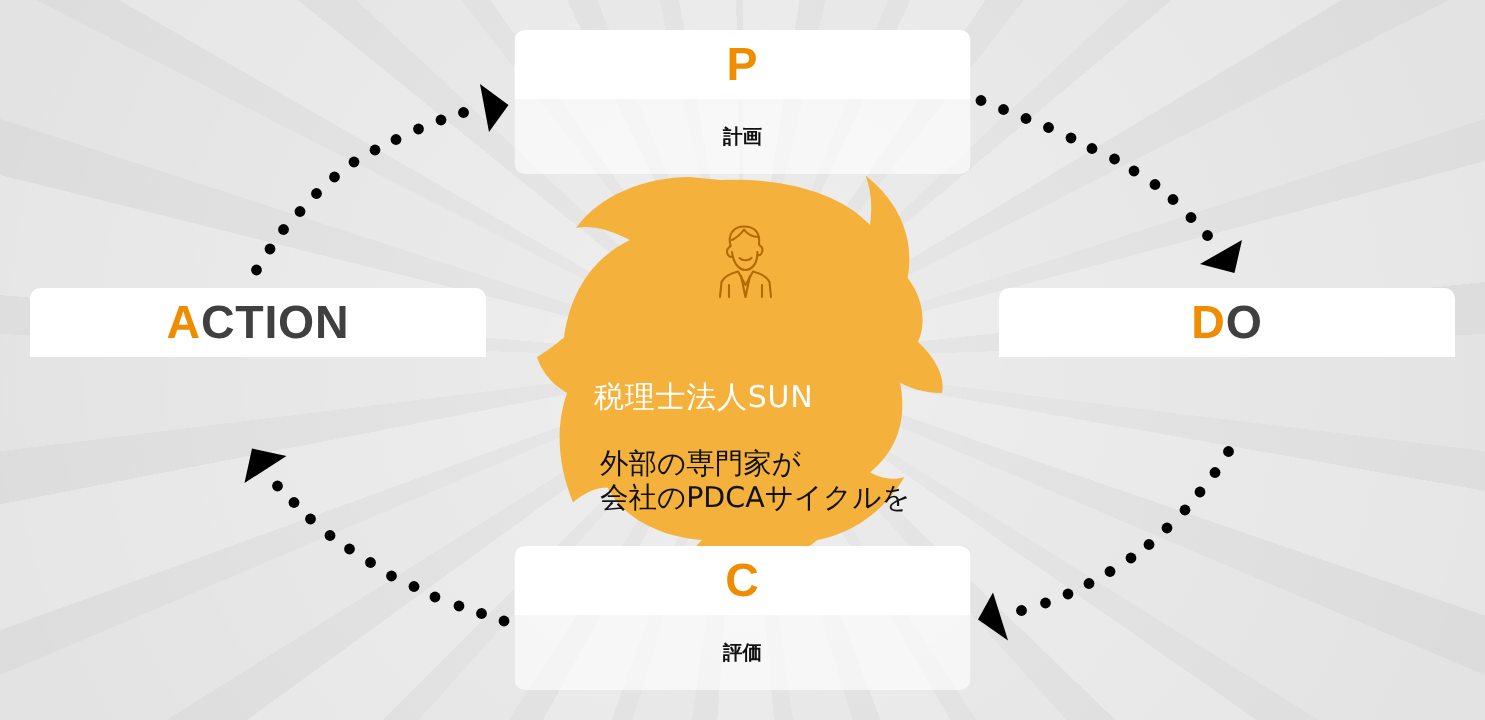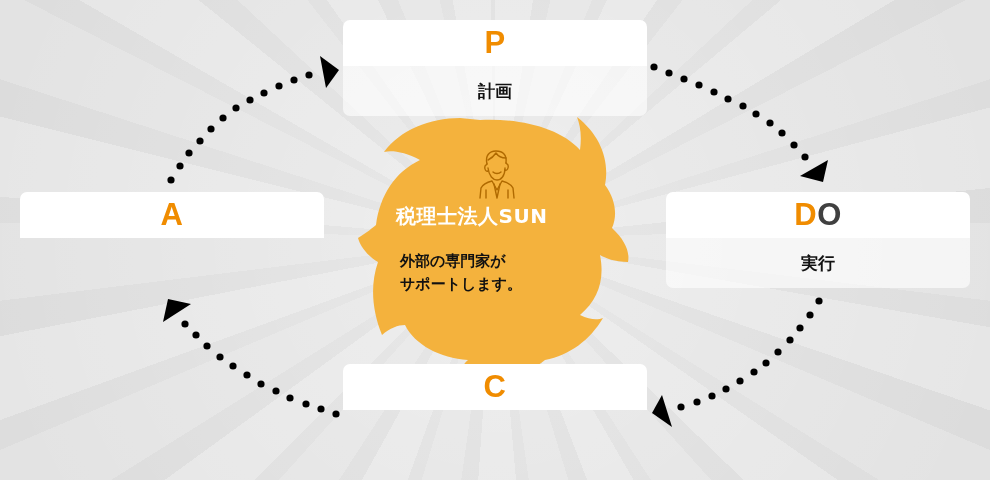--- a/index.html
+++ b/index.html
@@ -9,24 +9,24 @@
         background: repeating-conic-gradient(from 0deg at 495px 240px,
           #e6e6e6 0deg 9deg, #dcdcdc 9deg 13deg, #e3e3e3 13deg 22deg, #dddddd 22deg 25deg); }
   .bg::after { content:""; position:absolute; inset:0;
         background: radial-gradient(circle at 495px 240px, rgba(255,255,255,0.35) 0, rgba(255,255,255,0) 520px); }
   svg.overlay { position:absolute; left:0; top:0; }
   .box { position:absolute; width:304px; height:96px; border-radius:7px; overflow:hidden; }
   .box .top { height:46px; background:#ffffff; display:flex; align-items:center; justify-content:center;
               font-family:"Liberation Sans", sans-serif; font-weight:bold; font-size:31px; color:#404040; letter-spacing:0.5px; }
   .box .top .first { color:#f08c00; }
   .box .bottom { height:50px; background:rgba(255,255,255,0.62); display:flex; align-items:center; justify-content:center;
-                 font-size:17px; font-weight:bold; color:#111; }
-  .center-text { position:absolute; font-weight:bold; }
+                 font-size:13px; font-weight:bold; color:#111; }
+  .center-text { position:absolute; font-weight:normal;margin-top:48px; }
   .firm { left:396px; top:203px; width:200px; font-size:20px; color:#ffffff; letter-spacing:0.5px; white-space:nowrap; }
-  .desc { left:400px; top:250px; font-size:15px; color:#111; line-height:23px; white-space:nowrap; }
+  .desc { left:400px; top:250px; font-size:19px; color:#111; line-height:23px; white-space:nowrap; }
 </style>
 </head>
 <body>
 
 <div class="bg"></div>
 
 <svg class="overlay" width="990" height="480" viewBox="0 0 990 480">
 
   <path fill="#f4b23d" d="M 480 120
        C 520 118, 560 128, 580 150
@@ -129,32 +129,33 @@
     <span class="first">P</span>
   </div>
   <div class="bottom">計画</div>
 </div>
 
 <div class="box" style="left:666px; top:192px;">
   <div class="top">
     <span class="first">D</span>
       <span>O</span>
   </div>
-  <div class="bottom">実行</div>
 </div>
 
 <div class="box" style="left:343px; top:364px;">
   <div class="top">
     <span class="first">C</span>
   </div>
+  <div class="bottom">評価</div>
 </div>
 
 <div class="box" style="left:20px; top:192px;">
   <div class="top">
     <span class="first">A</span>
+      <span>CTION</span>
   </div>
 </div>
 
 <div class="center-text firm">税理士法人SUN</div>
 <div class="center-text desc">
   <div>外部の専門家が</div>
-  <div>サポートします。</div>
+  <div>会社のPDCAサイクルを</div>
 </div>
 
 </body></html>

